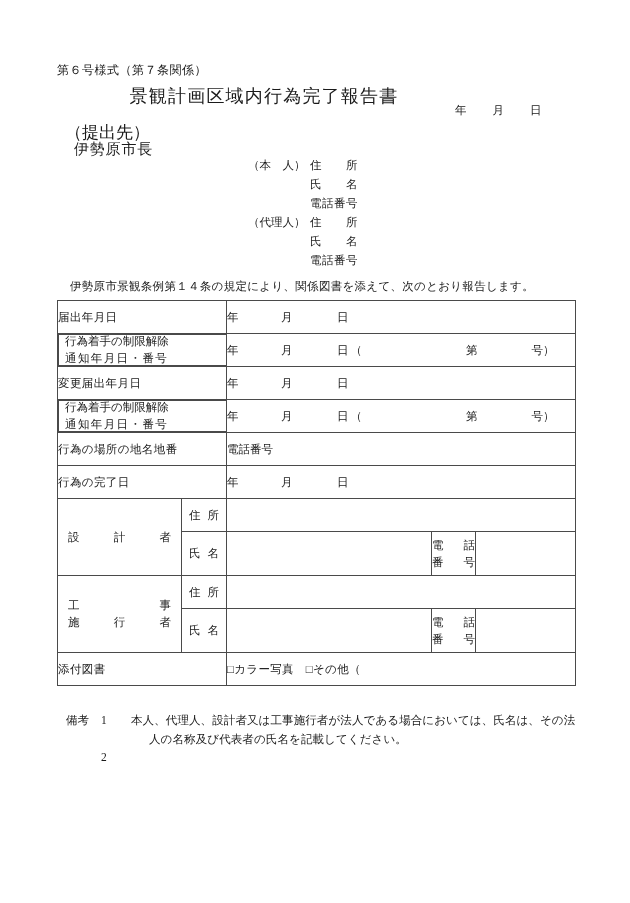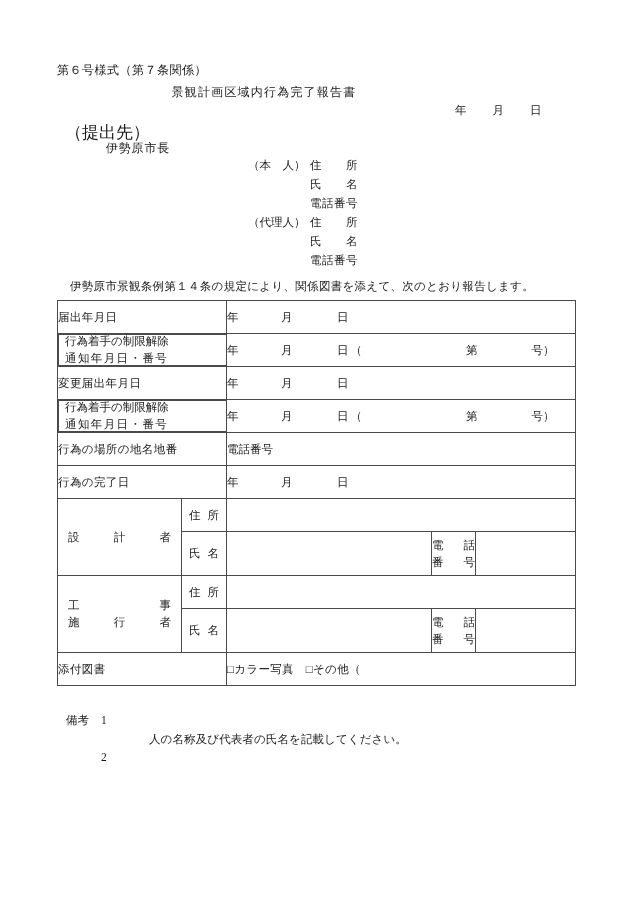--- a/index.html
+++ b/index.html
@@ -32,21 +32,21 @@
     font-size: 12px;
     letter-spacing: 0.5px;
     white-space: nowrap;
   }
   .doc-title {
     position: absolute;
     left: 0;
     top: 84px;
     width: 528px;
     text-align: center;
-    font-size: 12px;
+    font-size: 18px;
     letter-spacing: 1.2px;
     white-space: nowrap;
   }
   .date-line {
     position: absolute;
     top: 103px;
     left: 455px;
     font-size: 11.5px;
     white-space: nowrap;
   }
@@ -56,24 +56,23 @@
     position: absolute;
     left: 65px;
     top: 121px;
     font-size: 17px;
     white-space: nowrap;
   }
   .submit-to-name {
     position: absolute;
     left: 74px;
     top: 140px;
-    font-size: 12px;
+    font-size: 15px;
     letter-spacing: 0.8px;
     white-space: nowrap;
-    margin-left: 32px;
   }
 
   
   .party {
     position: absolute;
     left: 248px;
     font-size: 11.5px;
     white-space: nowrap;
   }
   .party .ptype {
@@ -343,20 +342,21 @@
         </td>
       </tr>
 
     </tbody>
   </table>
 
   <div class="notes">
     <div class="note-row">
       <span class="note-head">備考</span>
         <span class="note-num">1</span>
+        <span class="note-body">本人、代理人、設計者又は工事施行者が法人である場合においては、氏名は、その法</span>
     </div>
     <div class="note-cont">人の名称及び代表者の氏名を記載してください。</div>
     <div class="note-row note-row2">
       <span class="note-num">2</span>
     </div>
   </div>
 
 </div>
 
 </body></html>

